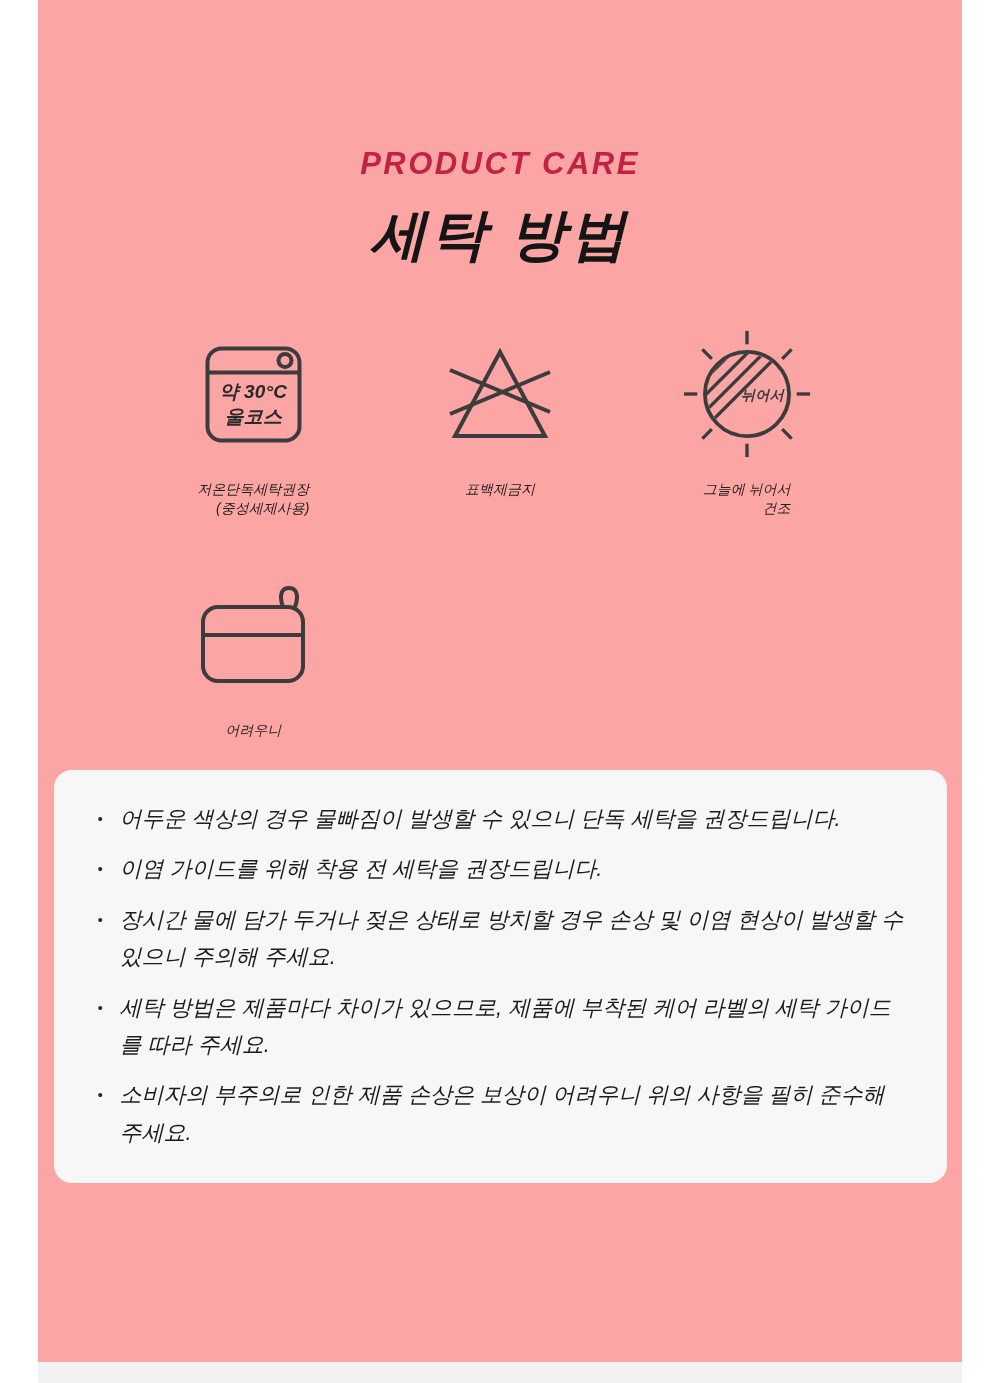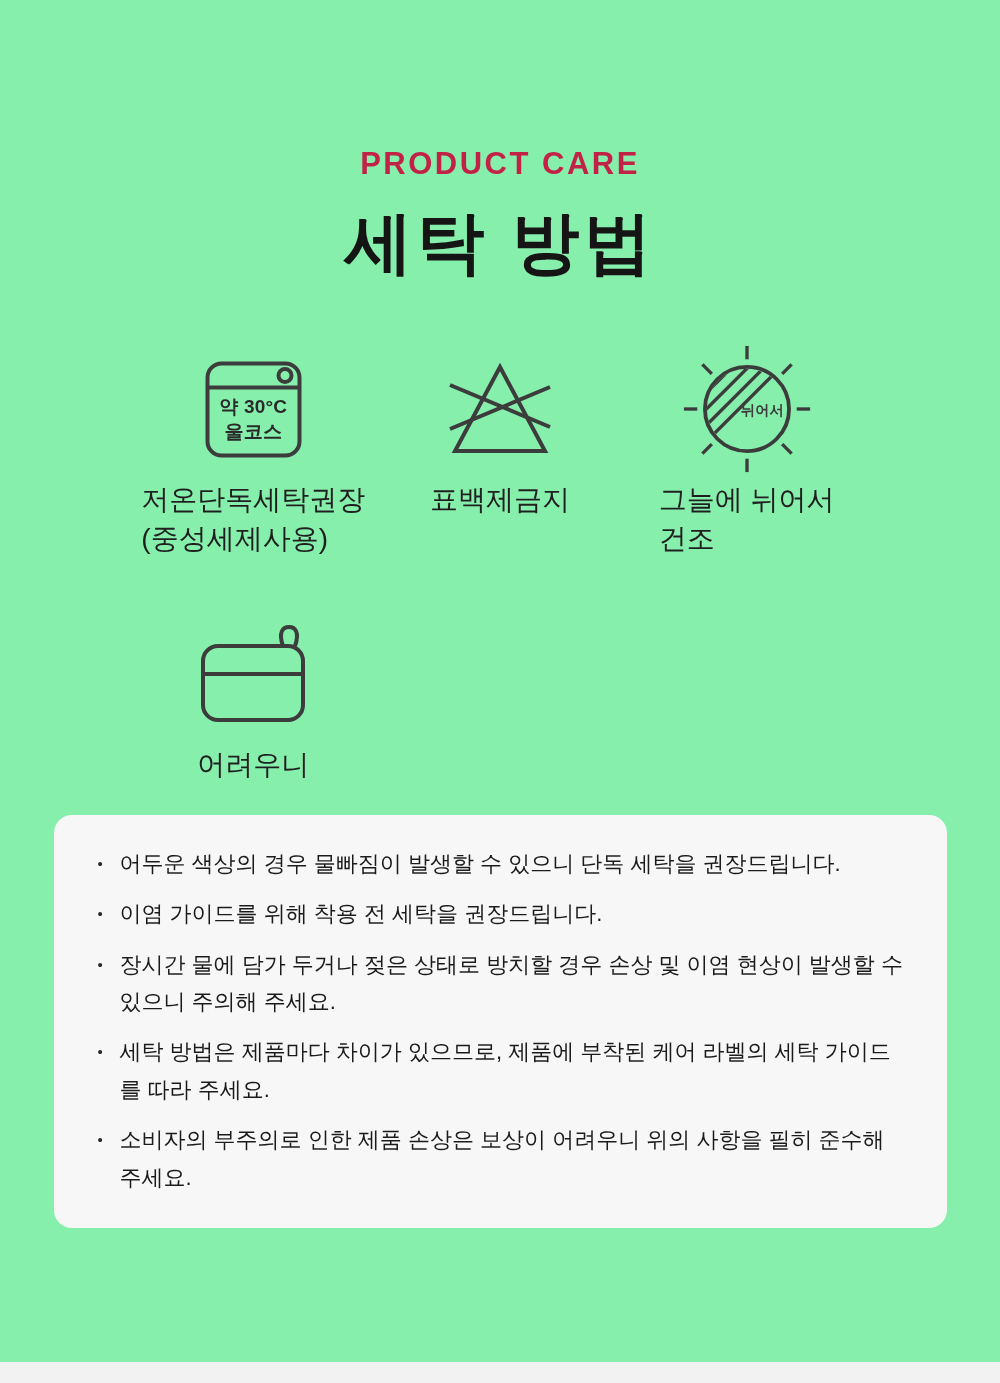--- a/index.html
+++ b/index.html
@@ -5,56 +5,57 @@
   :root{
     --accent-red:#c22245;
     --icon-stroke:#3c3c3c;
     --notes-bg:#f7f7f8;
     --footer-bg:#f2f2f3;
     --text:#1c1c1c;
   }
   html,body{margin:0;padding:0;background:#fff;}
   .page{
     position:relative;
-    width:1000px;height:1383px;
+    width:924px;height:1383px;
     margin:0 auto;
-    background:#86efac;
+    background:#fca5a5;
     overflow:hidden;
     font-family:"Liberation Sans", sans-serif;
     color:var(--text);
+    font-style:italic;
   }
   .header{padding-top:146px;text-align:center;}
   .eyebrow{
     font-size:31px;font-weight:900;letter-spacing:2.5px;
     color:var(--accent-red);
   }
   .title{
     margin:16px 0 18px;
-    font-size:68px;font-weight:700;letter-spacing:4px;
+    font-size:56px;font-weight:700;letter-spacing:4px;
     color:#151515;
   }
   .icon-grid{
     width:740px;margin:60px auto 0;
     display:grid;grid-template-columns:repeat(3,1fr);
     row-gap:56px;
   }
   .cell{display:flex;flex-direction:column;align-items:center;}
   .icon-holder{
     height:120px;display:flex;align-items:center;justify-content:center;
   }
   .icon-wrap{position:relative;line-height:0;}
   .machine-text{
     position:absolute;left:0;right:0;top:33px;
     text-align:center;font-size:19px;font-weight:700;
     line-height:25px;color:#2a2a2a;letter-spacing:0.2px;
   }
   .machine-text span{display:block;}
   .label{
-    margin-top:12px;
-    font-size:28px;line-height:1.38;text-align:left;color:#1f1f1f;
+    margin-top:26px;
+    font-size:14px;line-height:1.38;text-align:right;color:#1f1f1f;
   }
   .label span{display:block;}
   .notes{
     width:893px;margin:30px auto 0;
     box-sizing:border-box;
     background:var(--notes-bg);
     border-radius:18px;
     padding:30px 40px 32px 44px;
   }
   .notes ul{list-style:none;margin:0;padding:0;}

